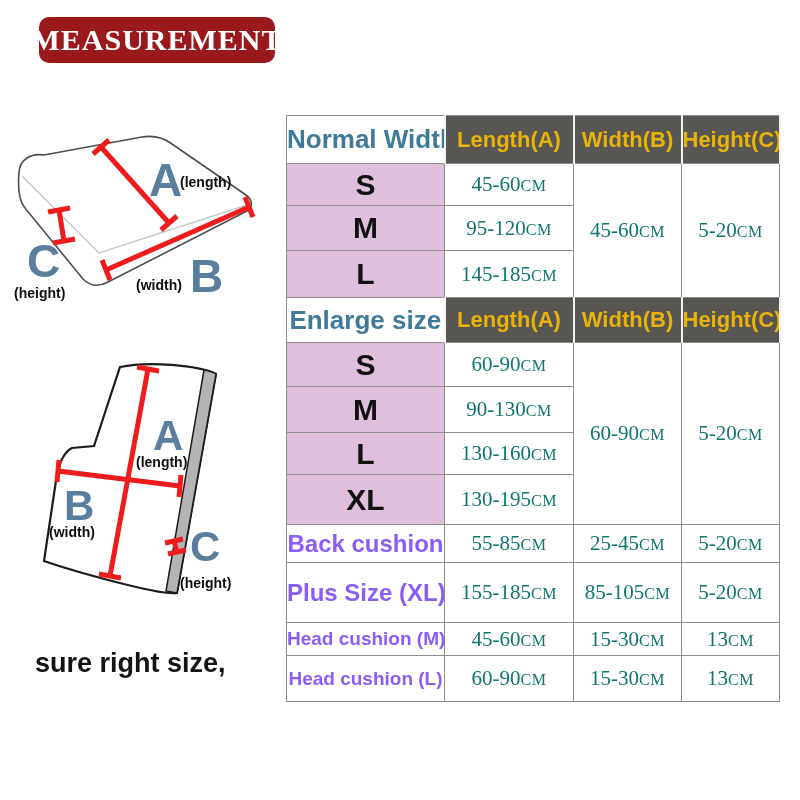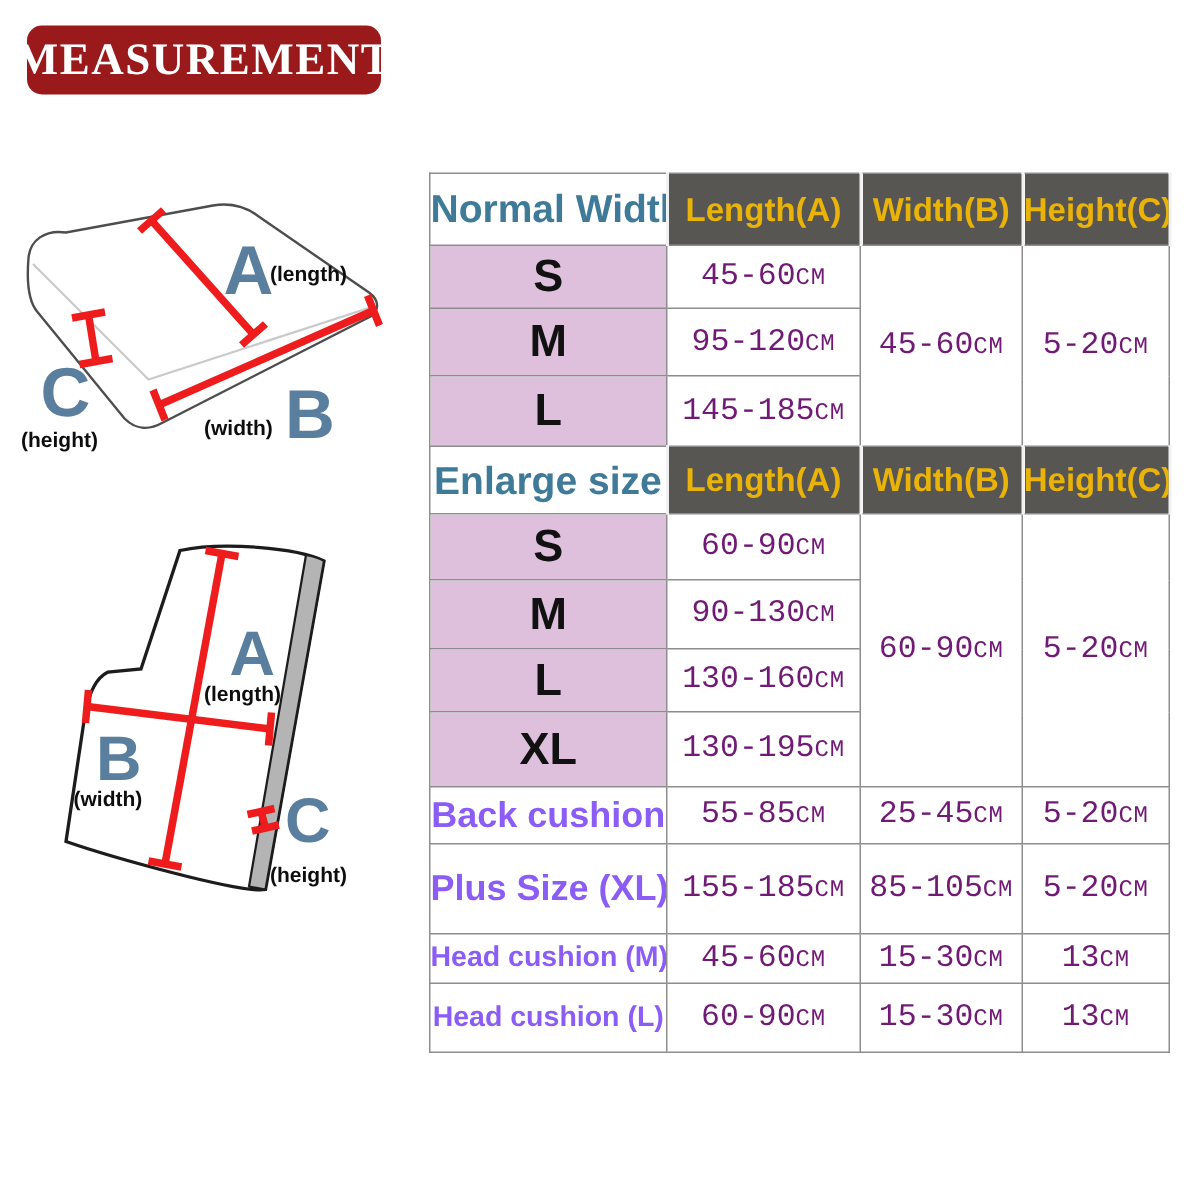--- a/index.html
+++ b/index.html
@@ -2,21 +2,21 @@
 <html><head>
 <meta charset="utf-8">
 <style>
   html,body{margin:0;padding:0}
   body{
     width:800px;height:800px;position:relative;overflow:hidden;
     background:#ffffff;font-family:"Liberation Sans",sans-serif;
   }
   
   .title-box{
-    position:absolute;left:18px;top:17px;width:236px;height:46px;
+    position:absolute;left:39px;top:17px;width:236px;height:46px;
     background:#9a1a1b;border-radius:10px;
     display:flex;align-items:center;justify-content:center;
   }
   .title-box span{
     font-family:"Liberation Serif",serif;font-weight:bold;font-size:30px;
     color:#ffffff;letter-spacing:1px;
   }
   
   .d1{position:absolute;left:0;top:110px}
   .d2{position:absolute;left:20px;top:340px}
@@ -43,21 +43,21 @@
   .c1{width:158px}.c2{width:129px}.c3{width:108px}.c4{width:98px}
   .r-h1{height:48px}.r-s1{height:42px}.r-m1{height:45px}.r-l1{height:47px}
   .r-h2{height:45px}.r-s2{height:44px}.r-m2{height:46px}.r-l2{height:42px}.r-xl{height:50px}
   .r-bc{height:38px}.r-ps{height:60px}.r-hm{height:33px}.r-hl{height:46px}
   td.dark{
     background:#585652;color:#eab308;font-weight:bold;font-size:22px;
     border-left:2px solid #f1f1f1;border-right:2px solid #f1f1f1;
   }
   td.sec-title{background:#ffffff;color:#3f7a98;font-weight:bold;font-size:26px}
   td.pink{background:#debfdc;color:#111111;font-weight:bold;font-size:30px}
-  td.val{background:#ffffff;font-family:Liberation Mono, monospace;font-size:21px;color:#701a75}
+  td.val{background:#ffffff;font-family:Liberation Serif, serif;font-size:21px;color:#0f766e}
   td.val .unit{font-size:16px;letter-spacing:.5px}
   td.rowlabel{background:#ffffff;color:#8b5cf6;font-weight:bold}
   td.lbl-lg{font-size:24px}
   td.lbl-sm{font-size:19px}
 </style>
 </head>
 <body>
 
 <div class="title-box">
   <span>MEASUREMENT</span>
@@ -109,20 +109,21 @@
   </g>
   <text class="big2" x="133" y="110">A</text>
   <text class="sub" x="116" y="127">(length)</text>
   <text class="big2" x="44" y="180">B</text>
   <text class="sub" x="29" y="197">(width)</text>
   <text class="big2" x="170" y="221">C</text>
   <text class="sub" x="160" y="248">(height)</text>
 </svg>
 
 <div class="note">
+  <div>sure right size,</div>
 </div>
 
 <table class="size-table">
   <colgroup>
       <col class="c1">
       <col class="c2">
       <col class="c3">
       <col class="c4">
     </colgroup>
   <tbody>

